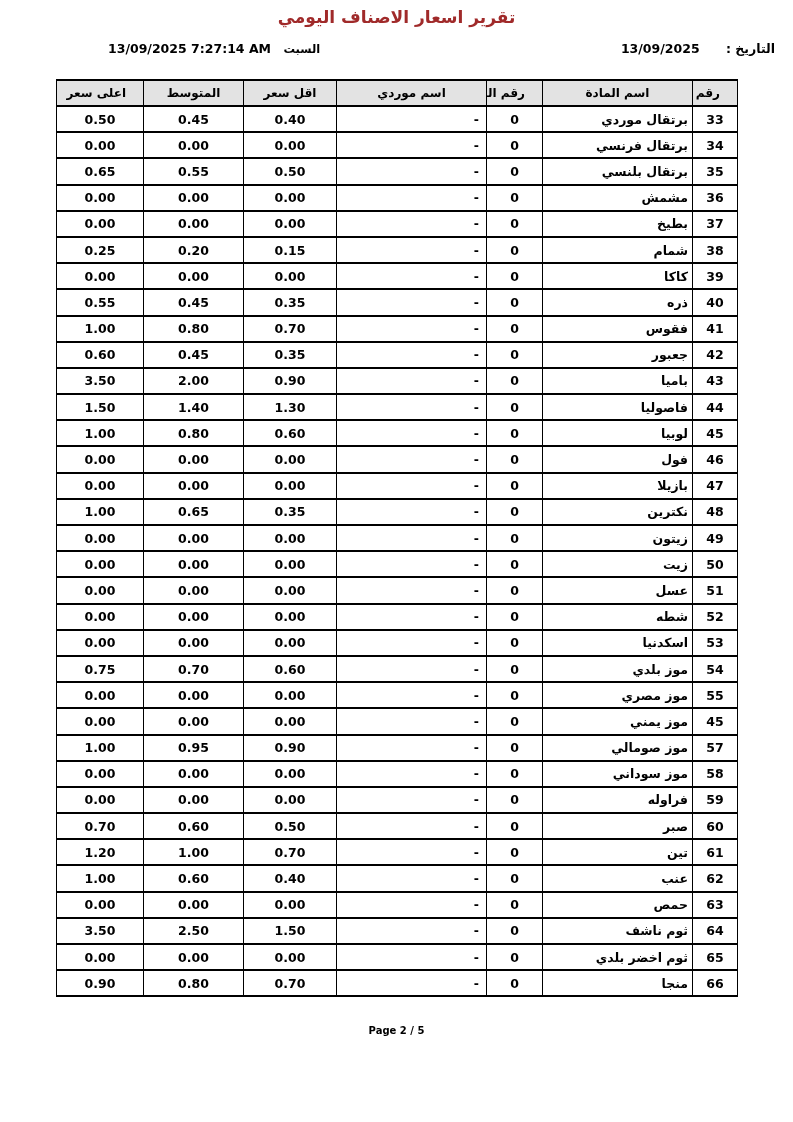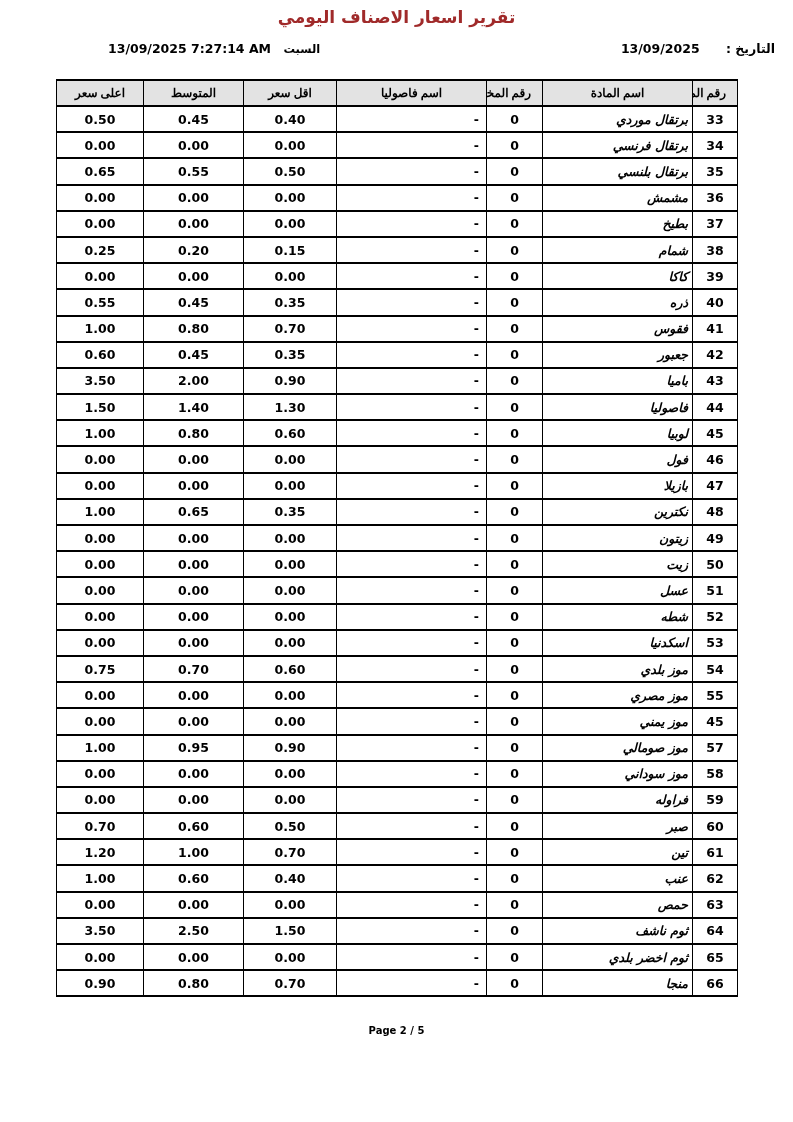--- a/index.html
+++ b/index.html
@@ -58,30 +58,29 @@
     border-bottom-width: 2px;
     font-weight: bold;
     overflow: hidden;
     white-space: nowrap;
   }
   .price-table th {
     background: #e3e3e3;
     height: 26px;
     font-size: 12px;
     text-align: center;
-    padding: 2px 11px;
-    font-family: Liberation Serif, serif;
+    padding: 2px 17px;
   }
   .price-table td {
     height: 26.2px;
     font-size: 12.5px;
     padding: 1px 3px;
   }
   .c-num      { text-align: center; margin-top: 13px; }
-  .c-name     { text-align: right; padding-right: 4px !important; font-style: italic; }
+  .c-name     { text-align: right; padding-right: 4px !important; }
   .c-estnum   { text-align: center; }
   .c-estname  { text-align: right; padding-right: 7px !important; }
   .c-price    { text-align: center; direction: ltr; }
 
   .page-footer {
     margin-top: 28px;
     text-align: center;
     font-size: 10px;
     font-weight: bold;
     direction: ltr;
@@ -114,21 +113,21 @@
         <col style="width:150px">
         <col style="width:93px">
         <col style="width:100px">
         <col style="width:87px">
       </colgroup>
       <thead>
         <tr>
           <th>رقم المادة</th>
           <th>اسم المادة</th>
           <th>رقم المخمن</th>
-          <th>اسم فاصوليا</th>
+          <th>اسم موردي</th>
           <th>اقل سعر</th>
           <th>المتوسط</th>
           <th>اعلى سعر</th>
         </tr>
       </thead>
       <tbody>
           <tr>
             <td class="c-num">33</td>
             <td class="c-name">برتقال موردي</td>
             <td class="c-estnum">0</td>

